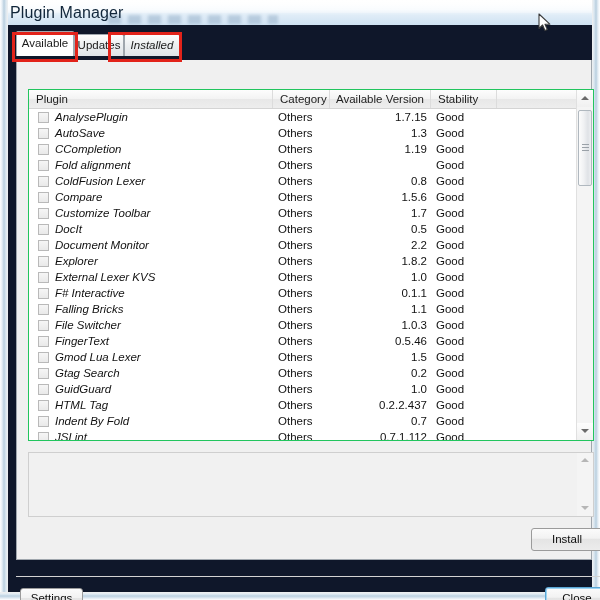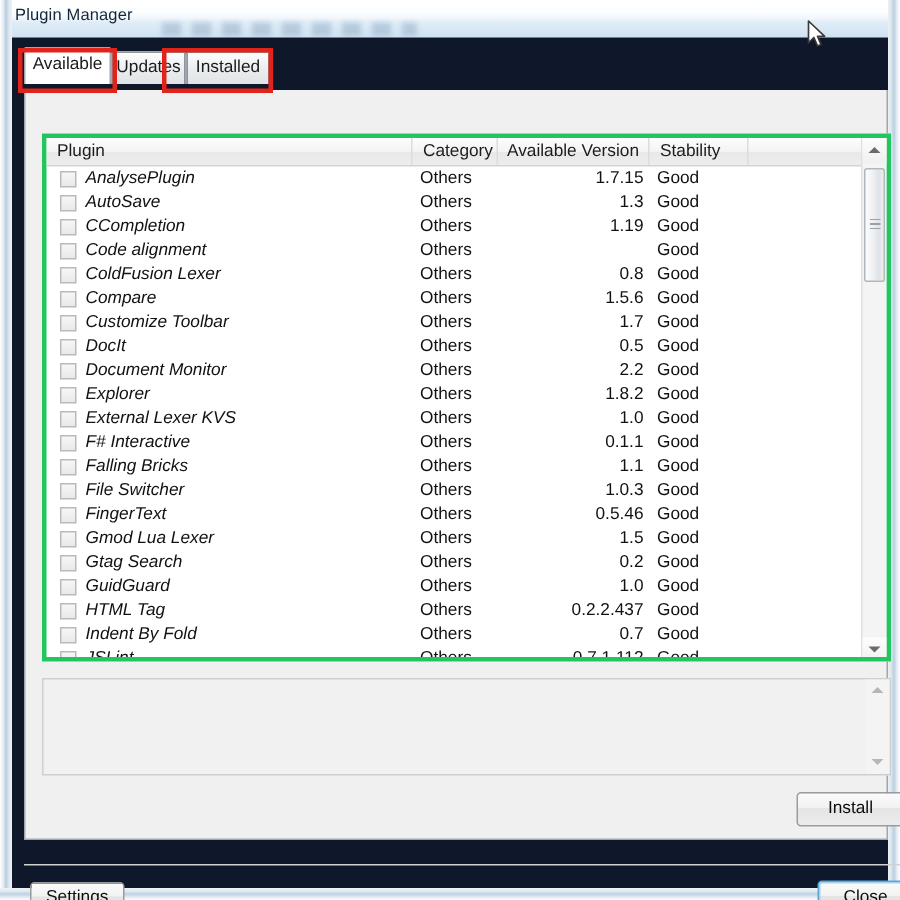--- a/index.html
+++ b/index.html
@@ -55,21 +55,21 @@
     overflow: hidden;
   }
   #titlebar .glass-sheen {
     position: absolute;
     left: 0; top: 0; width: 600px; height: 13px;
     background: linear-gradient(to bottom, rgba(255,255,255,.95), rgba(255,255,255,.25));
   }
   #title-text {
     position: absolute;
     left: 10px; top: 4px;
-    font-size: 11px;
+    font-size: 16px;
     color: #11263a;
     letter-spacing: .1px;
     white-space: nowrap;
   }
   
   #title-ghost {
     position: absolute;
     left: 108px; top: 15px;
     width: 170px; height: 9px;
     background: repeating-linear-gradient(to right,
@@ -120,21 +120,21 @@
     top: 1px;
     height: 25px;
     background: #ffffff;
     border-color: #9fa6ad;
     line-height: 23px;
     z-index: 5;
     font-weight: normal;
   }
   #tab-available { left: 4px; width: 58px; }
   #tab-updates   { left: 62px; width: 50px; }
-  #tab-installed { left: 112px; width: 56px; }
+  #tab-installed { left: 112px; width: 56px; font-style: italic; }
 
   
   #tabline {
     position: absolute;
     left: 4px; top: 30px;
     width: 576px; height: 1px;
     background: #9fa6ad;
   }
   #tabpage {
     position: absolute;
@@ -156,21 +156,21 @@
   }
   #annot-available { left: 0px; top: 2px; width: 66px; height: 30px; }
   #annot-installed { left: 96px; top: 2px; width: 74px; height: 30px; }
 
   
   #listbox {
     position: absolute;
     left: 20px; top: 64px;
     width: 566px; height: 352px;
     box-sizing: border-box;
-    border: 3px solid #22c55e;
+    border: 1px solid #22c55e;
     background: #ffffff;
     overflow: hidden;
   }
 
   #list-header {
     position: relative;
     height: 19px;
     background: linear-gradient(to bottom, #fdfdfd 0%, #f3f3f3 50%, #e8e8e8 51%, #ededed 100%);
     border-bottom: 1px solid #d4d4d4;
     box-sizing: border-box;
@@ -404,21 +404,21 @@
           </div>
           <div class="row">
             <span class="chk"></span>
             <span class="nm">CCompletion</span>
             <span class="cat">Others</span>
             <span class="ver">1.19</span>
             <span class="stb">Good</span>
           </div>
           <div class="row">
             <span class="chk"></span>
-            <span class="nm">Code alignment</span>
+            <span class="nm">Fold alignment</span>
             <span class="cat">Others</span>
             <span class="stb">Good</span>
           </div>
           <div class="row">
             <span class="chk"></span>
             <span class="nm">ColdFusion Lexer</span>
             <span class="cat">Others</span>
             <span class="ver">0.8</span>
             <span class="stb">Good</span>
           </div>

